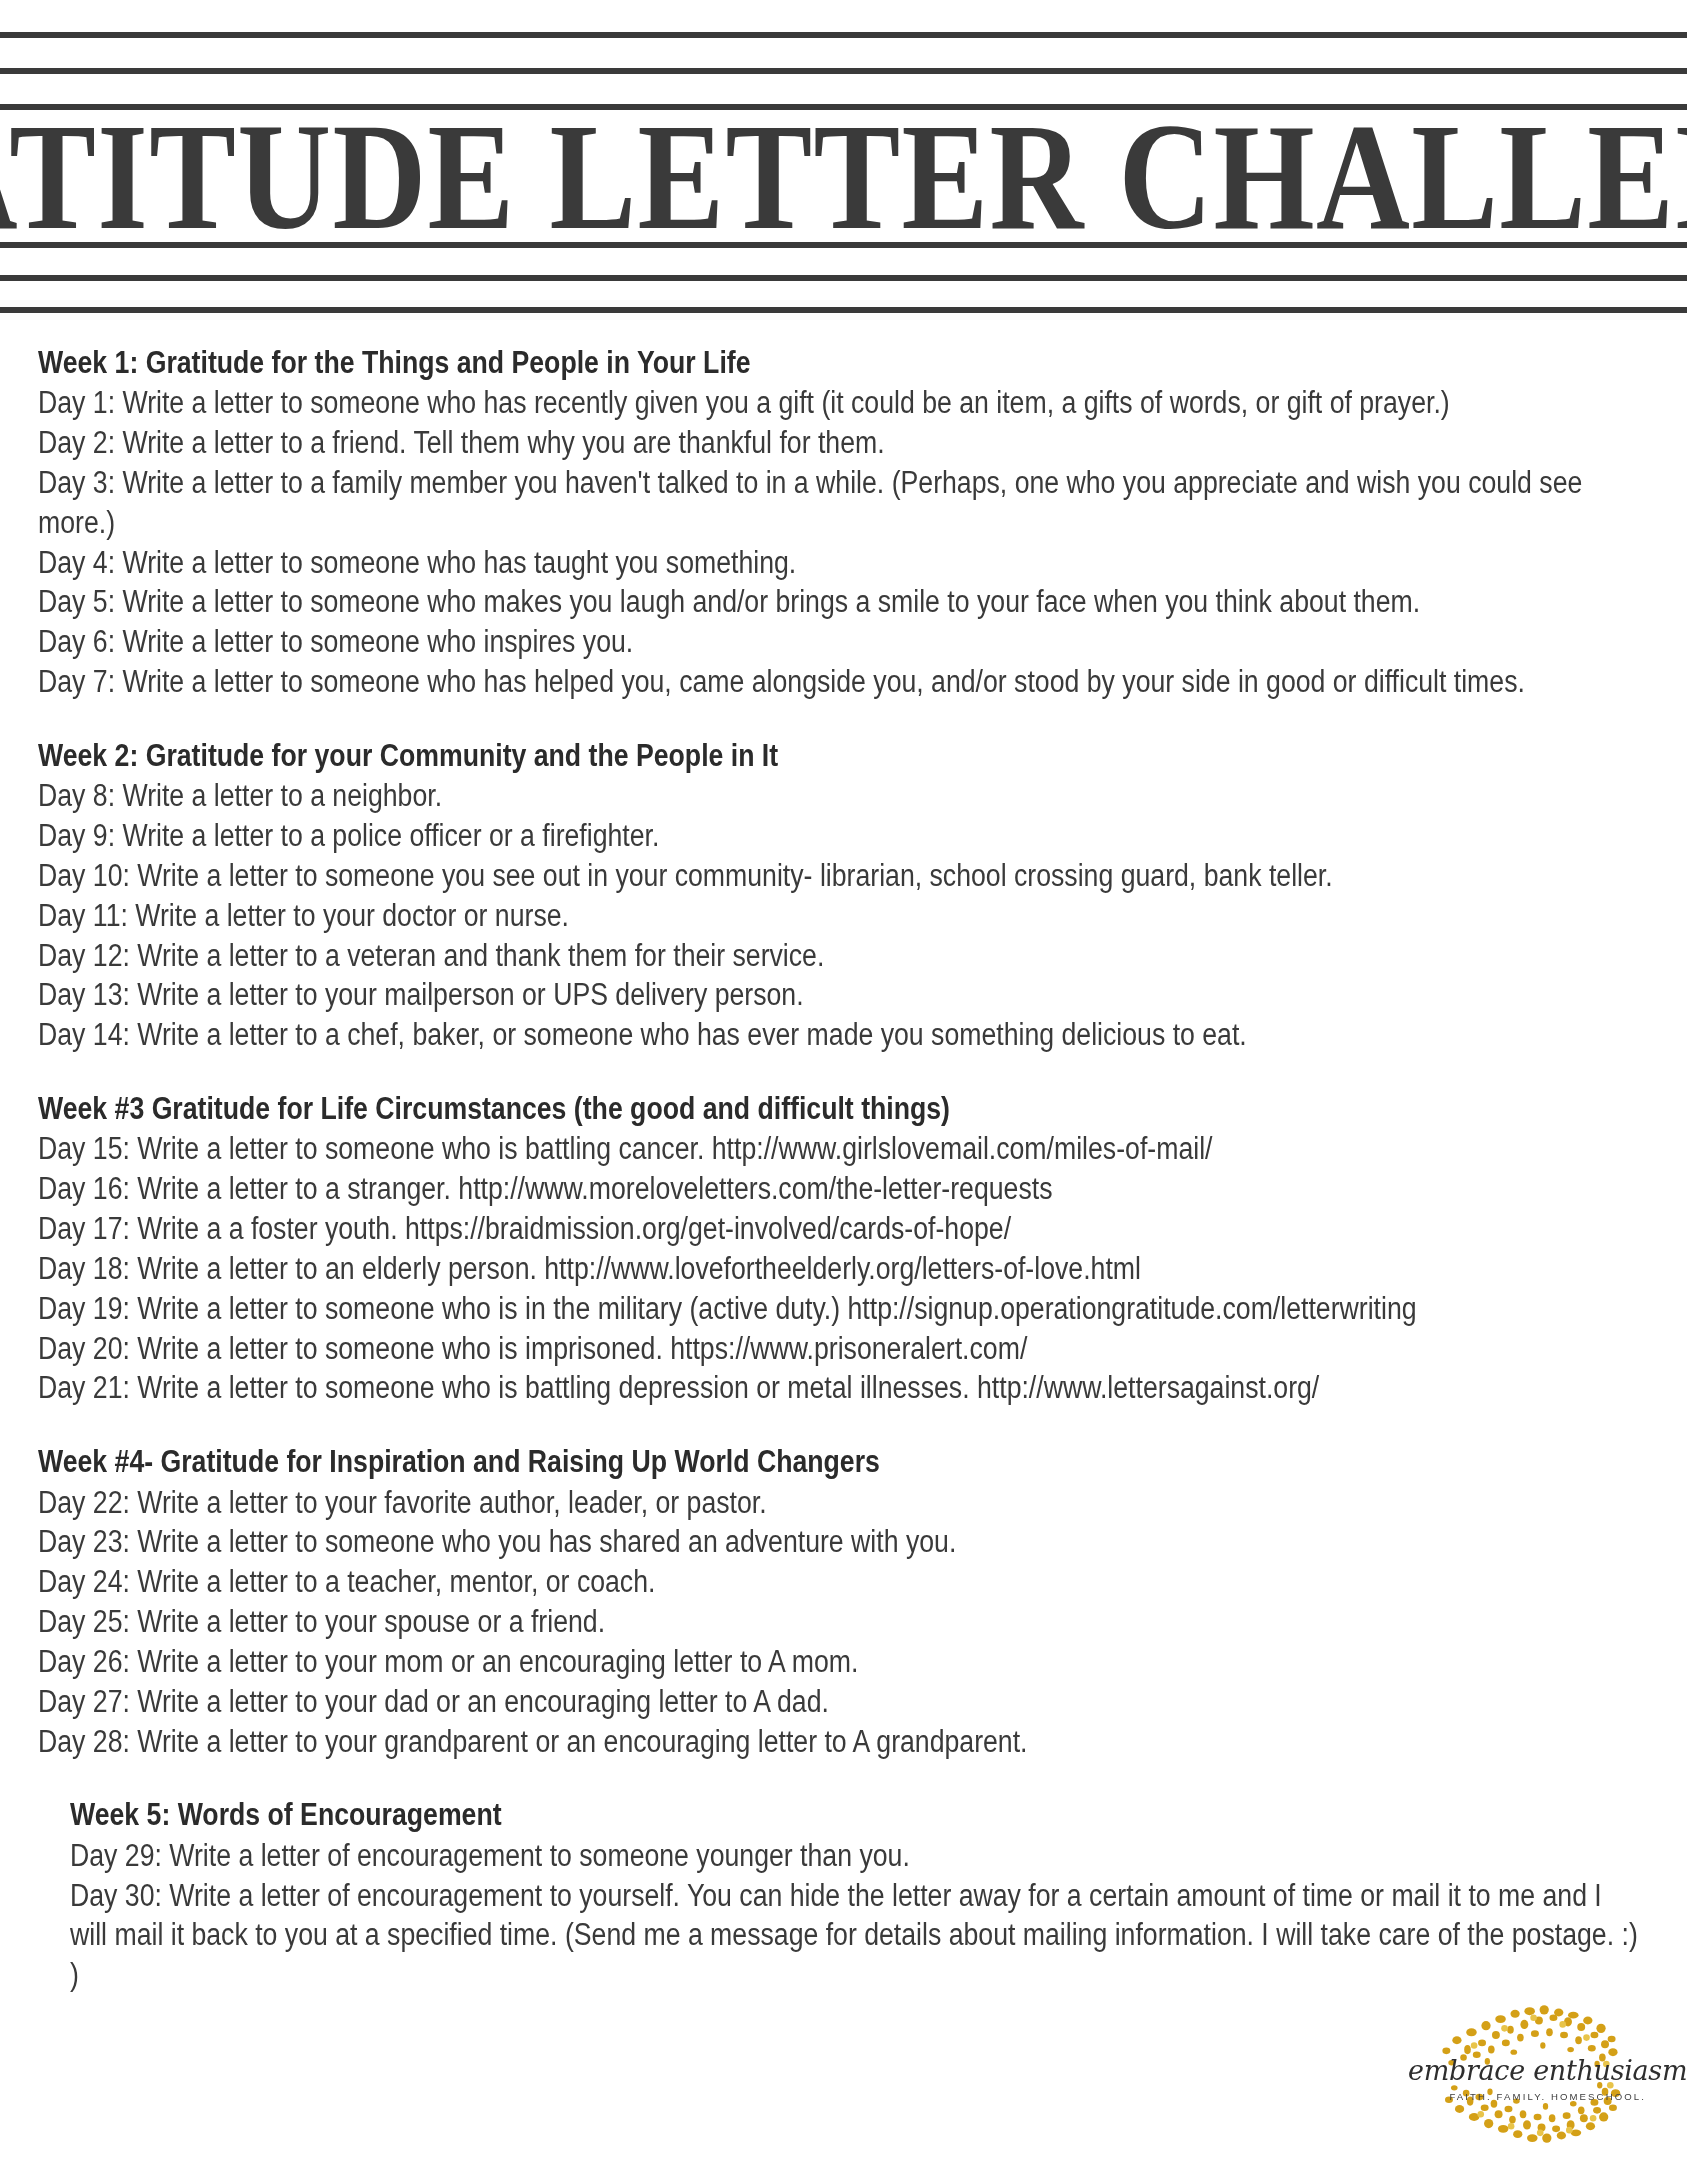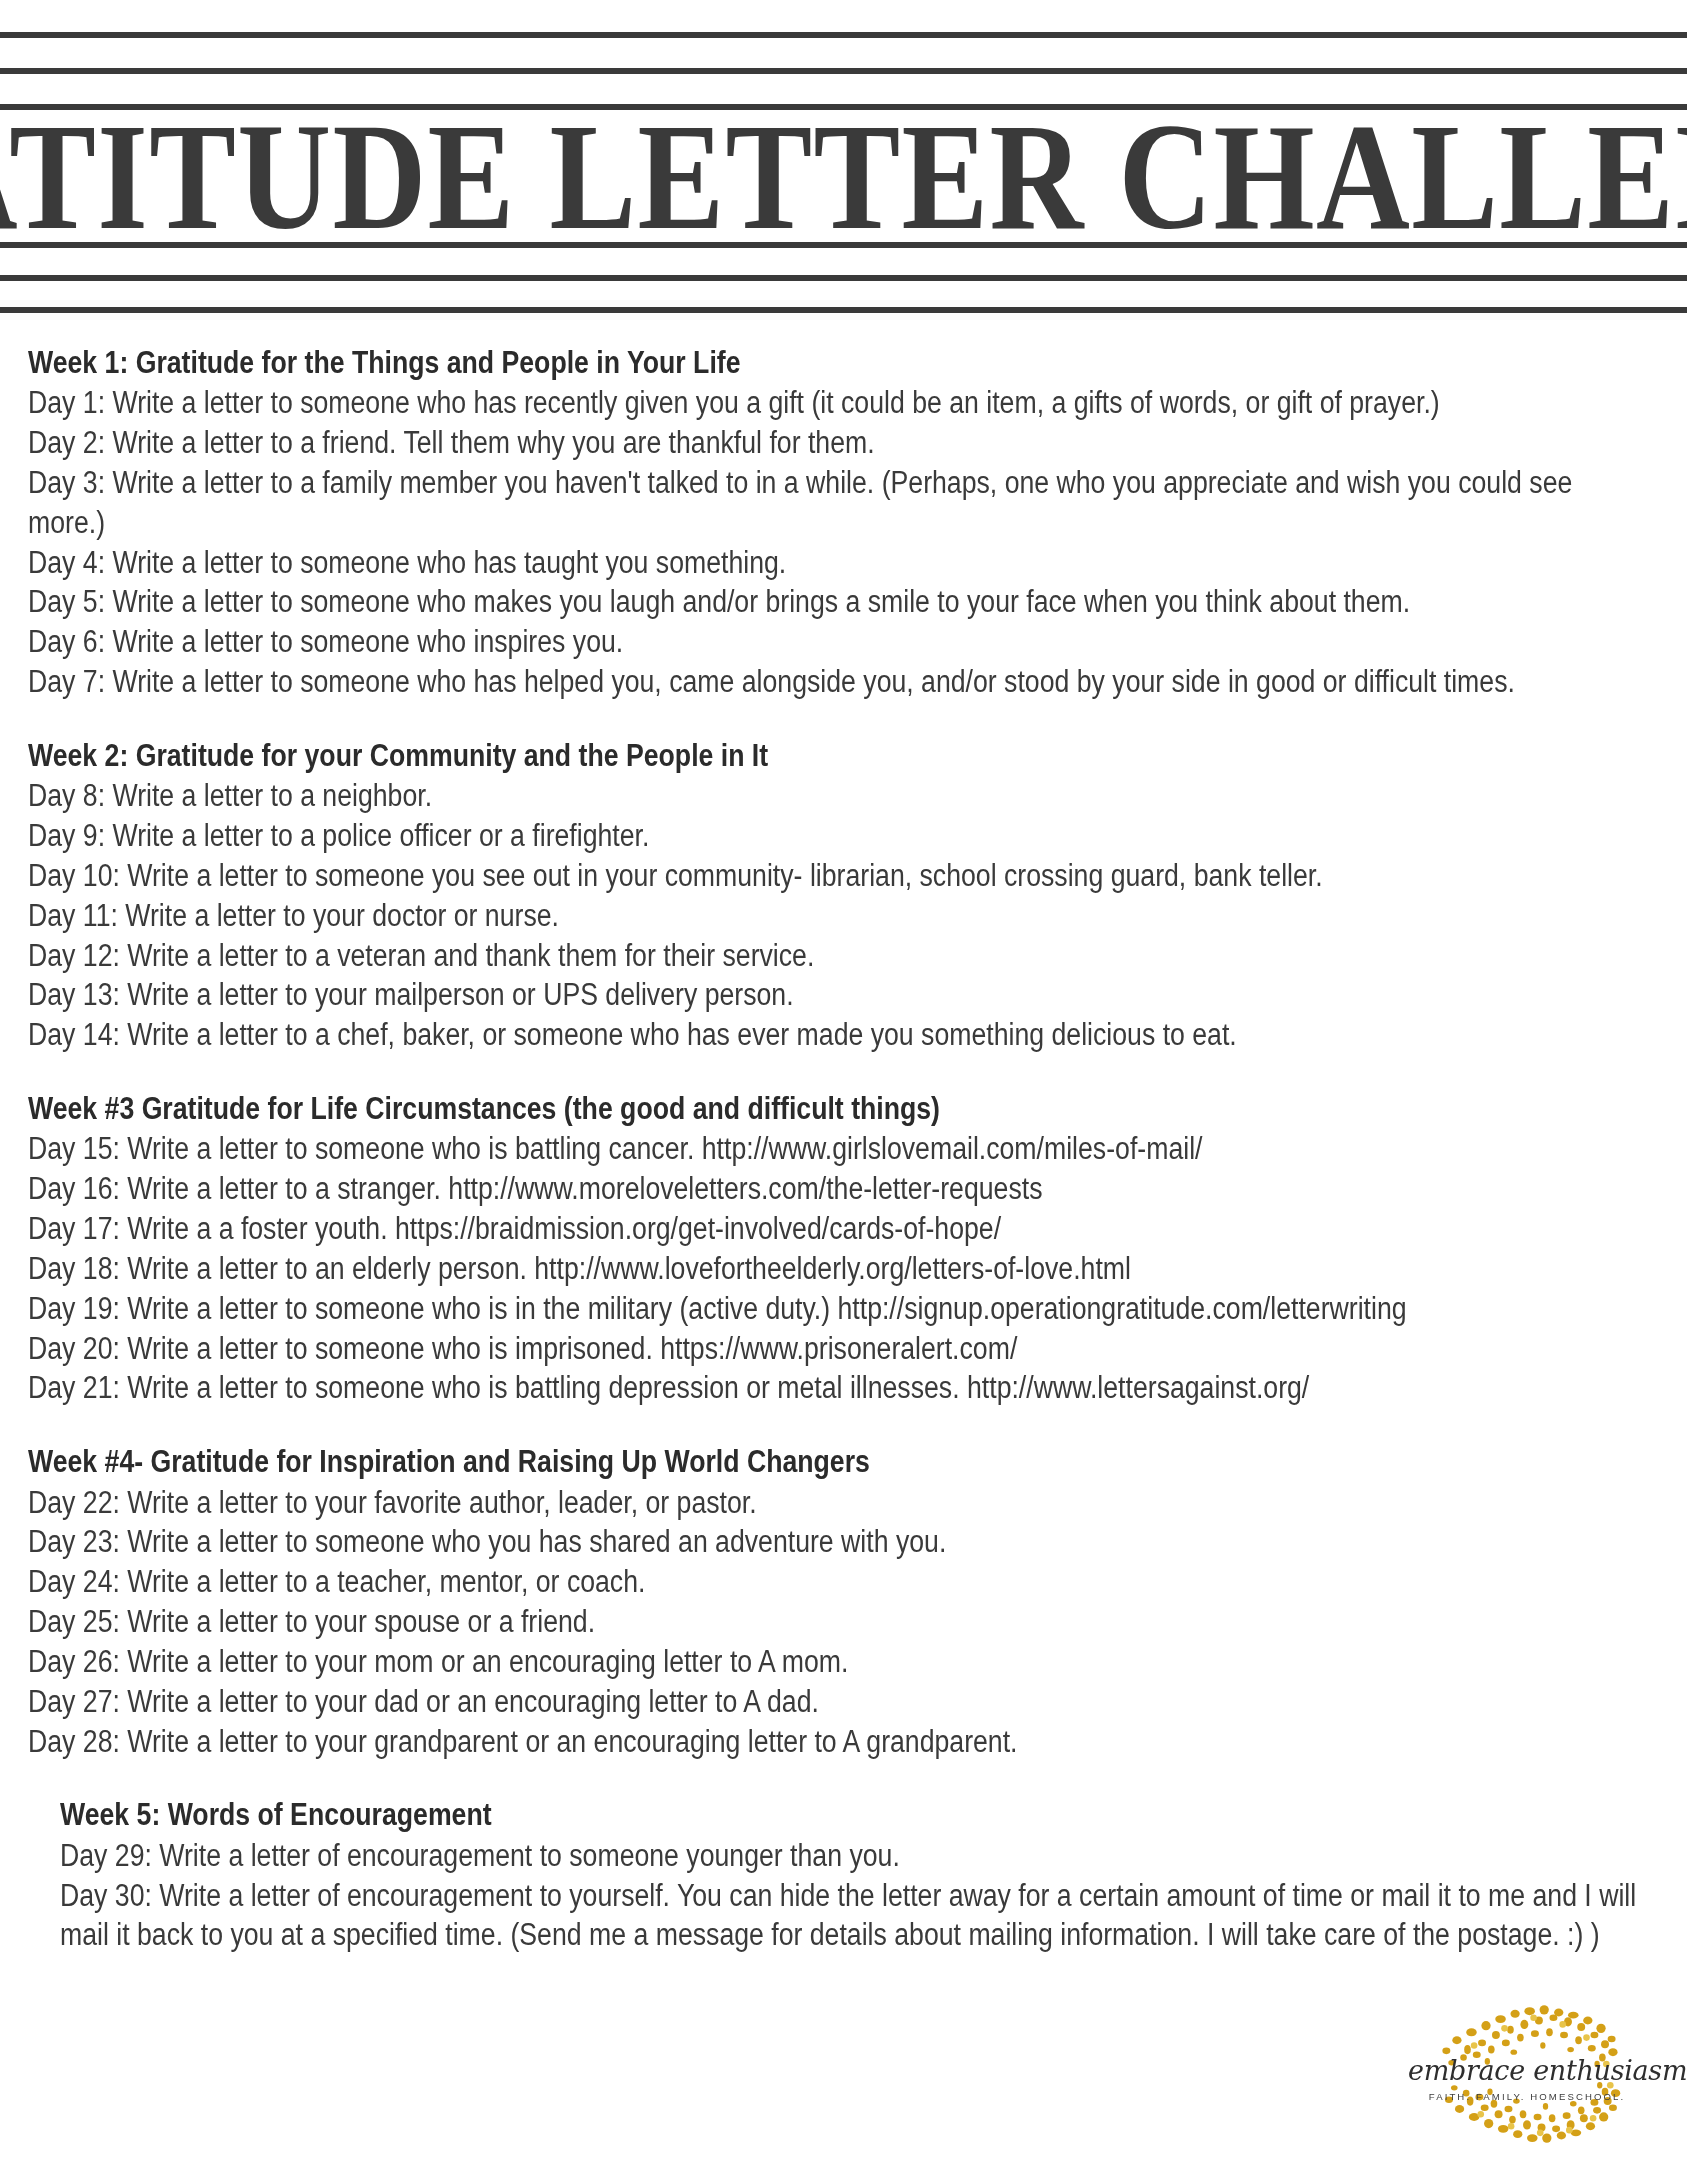--- a/index.html
+++ b/index.html
@@ -54,21 +54,21 @@
     letter-spacing: 1.3px;
     color: #3a3a3a;
     white-space: nowrap;
     transform: scaleX(1.0) scaleY(1.18);
     transform-origin: center center;
     text-align: center;
   }
 
   
   .content {
-    padding: 30px 38px 0 28px;
+    padding: 30px 38px 0 38px;
   }
 
   .week-block {
     margin-bottom: 34px;
   }
   .week-block:last-child { margin-bottom: 0; margin-left: 32px; }
 
   .week-heading {
     font-family: "Liberation Sans", sans-serif;
     font-weight: 700;
@@ -113,21 +113,21 @@
     font-size: 27px;
     color: #2e2e2e;
     letter-spacing: -0.3px;
     white-space: nowrap;
   }
   .logo-tag {
     position: absolute;
     left: 0;
     top: 105px;
     width: 238px;
-    text-align: center;
+    text-align: right;
     font-family: "Liberation Sans", sans-serif;
     font-size: 9.6px;
     letter-spacing: 2.1px;
     color: #3d3d3d;
     white-space: nowrap;
   }
 </style>
 </head>
 <body>
 

